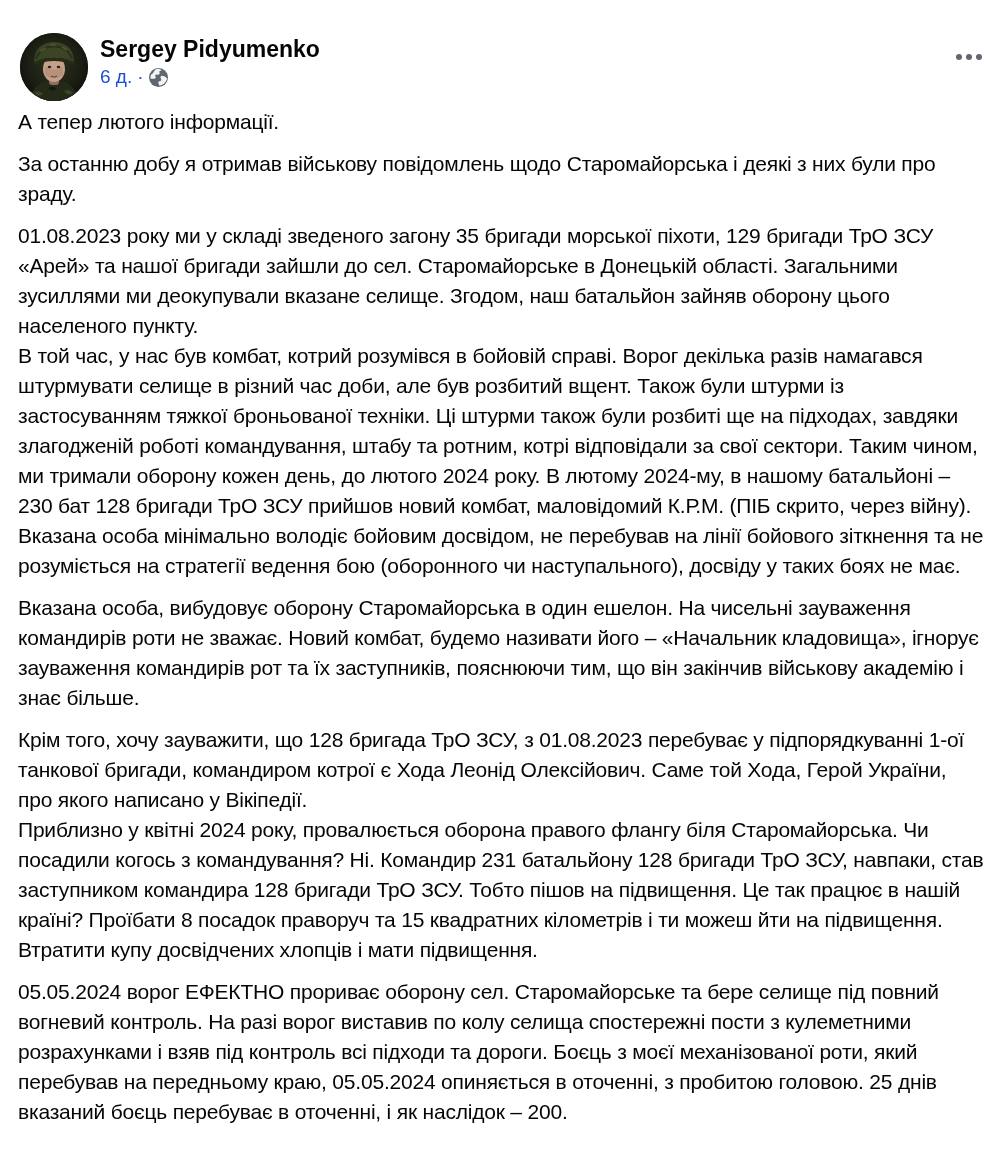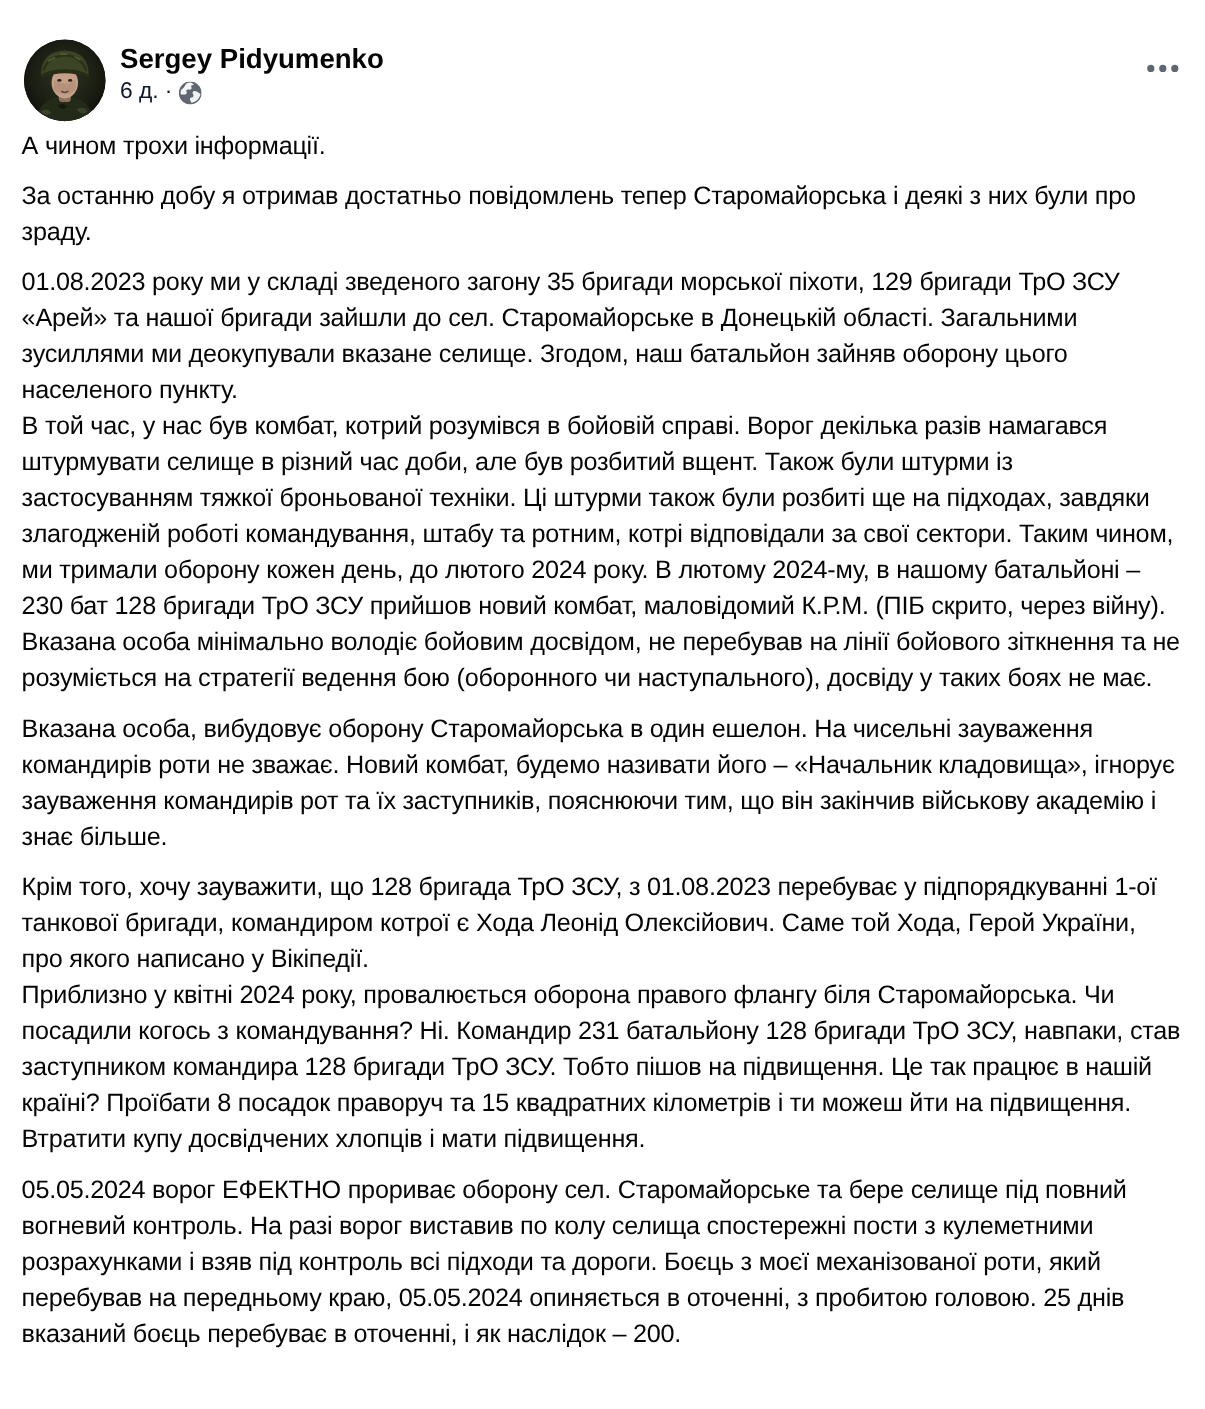--- a/index.html
+++ b/index.html
@@ -47,21 +47,21 @@
     line-height: 28px;
     color: #050505;
     cursor: pointer;
   }
   .timestamp-row {
     display: flex;
     align-items: center;
     margin-top: 3px;
     font-size: 19px;
     line-height: 22px;
-    color: #0f172a;
+    color: #1d4ed8;
   }
   .timestamp-row .ts { cursor: pointer; }
   .timestamp-row .sep {
     margin: 0 5px;
   }
   .globe-wrap { display: inline-flex; align-items: center; }
   .globe-wrap svg { display: block; }
   .more-button {
     position: absolute;
     top: 26px;
@@ -147,23 +147,23 @@
     <div class="more-button" role="button" aria-label="More options">
       <span class="dot"></span>
       <span class="dot"></span>
       <span class="dot"></span>
     </div>
 
   </div>
 
   <div class="post-content">
 
-      <p class="post-paragraph">А чином трохи інформації.</p>
+      <p class="post-paragraph">А тепер лютого інформації.</p>
 
-      <p class="post-paragraph">За останню добу я отримав достатньо повідомлень тепер Старомайорська і деякі з них були про зраду.</p>
+      <p class="post-paragraph">За останню добу я отримав військову повідомлень щодо Старомайорська і деякі з них були про зраду.</p>
 
 
       <p class="post-paragraph">01.08.2023 року ми у складі зведеного загону 35 бригади морської піхоти, 129 бригади ТрО ЗСУ «Арей» та нашої бригади зайшли до сел. Старомайорське в Донецькій області. Загальними зусиллями ми деокупували вказане селище. Згодом, наш батальйон зайняв оборону цього населеного пункту.
 В той час, у нас був комбат, котрий розумівся в бойовій справі. Ворог декілька разів намагався штурмувати селище в різний час доби, але був розбитий вщент. Також були штурми із застосуванням тяжкої броньованої техніки. Ці штурми також були розбиті ще на підходах, завдяки злагодженій роботі командування, штабу та ротним, котрі відповідали за свої сектори. Таким чином, ми тримали оборону кожен день, до лютого 2024 року. В лютому 2024-му, в нашому батальйоні – 230 бат 128 бригади ТрО ЗСУ прийшов новий комбат, маловідомий К.Р.М. (ПІБ скрито, через війну). Вказана особа мінімально володіє бойовим досвідом, не перебував на лінії бойового зіткнення та не розуміється на стратегії ведення бою (оборонного чи наступального), досвіду у таких боях не має.</p>
 
       <p class="post-paragraph">Вказана особа, вибудовує оборону Старомайорська в один ешелон. На чисельні зауваження командирів роти не зважає. Новий комбат, будемо називати його – «Начальник кладовища», ігнорує зауваження командирів рот та їх заступників, пояснюючи тим, що він закінчив військову академію і знає більше.</p>
 
       <p class="post-paragraph">Крім того, хочу зауважити, що 128 бригада ТрО ЗСУ, з 01.08.2023 перебуває у підпорядкуванні 1-ої танкової бригади, командиром котрої є Хода Леонід Олексійович. Саме той Хода, Герой України, про якого написано у Вікіпедії.
 Приблизно у квітні 2024 року, провалюється оборона правого флангу біля Старомайорська. Чи посадили когось з командування? Ні. Командир 231 батальйону 128 бригади ТрО ЗСУ, навпаки, став заступником командира 128 бригади ТрО ЗСУ. Тобто пішов на підвищення. Це так працює в нашій країні? Проїбати 8 посадок праворуч та 15 квадратних кілометрів і ти можеш йти на підвищення. Втратити купу досвідчених хлопців і мати підвищення.</p>
 

